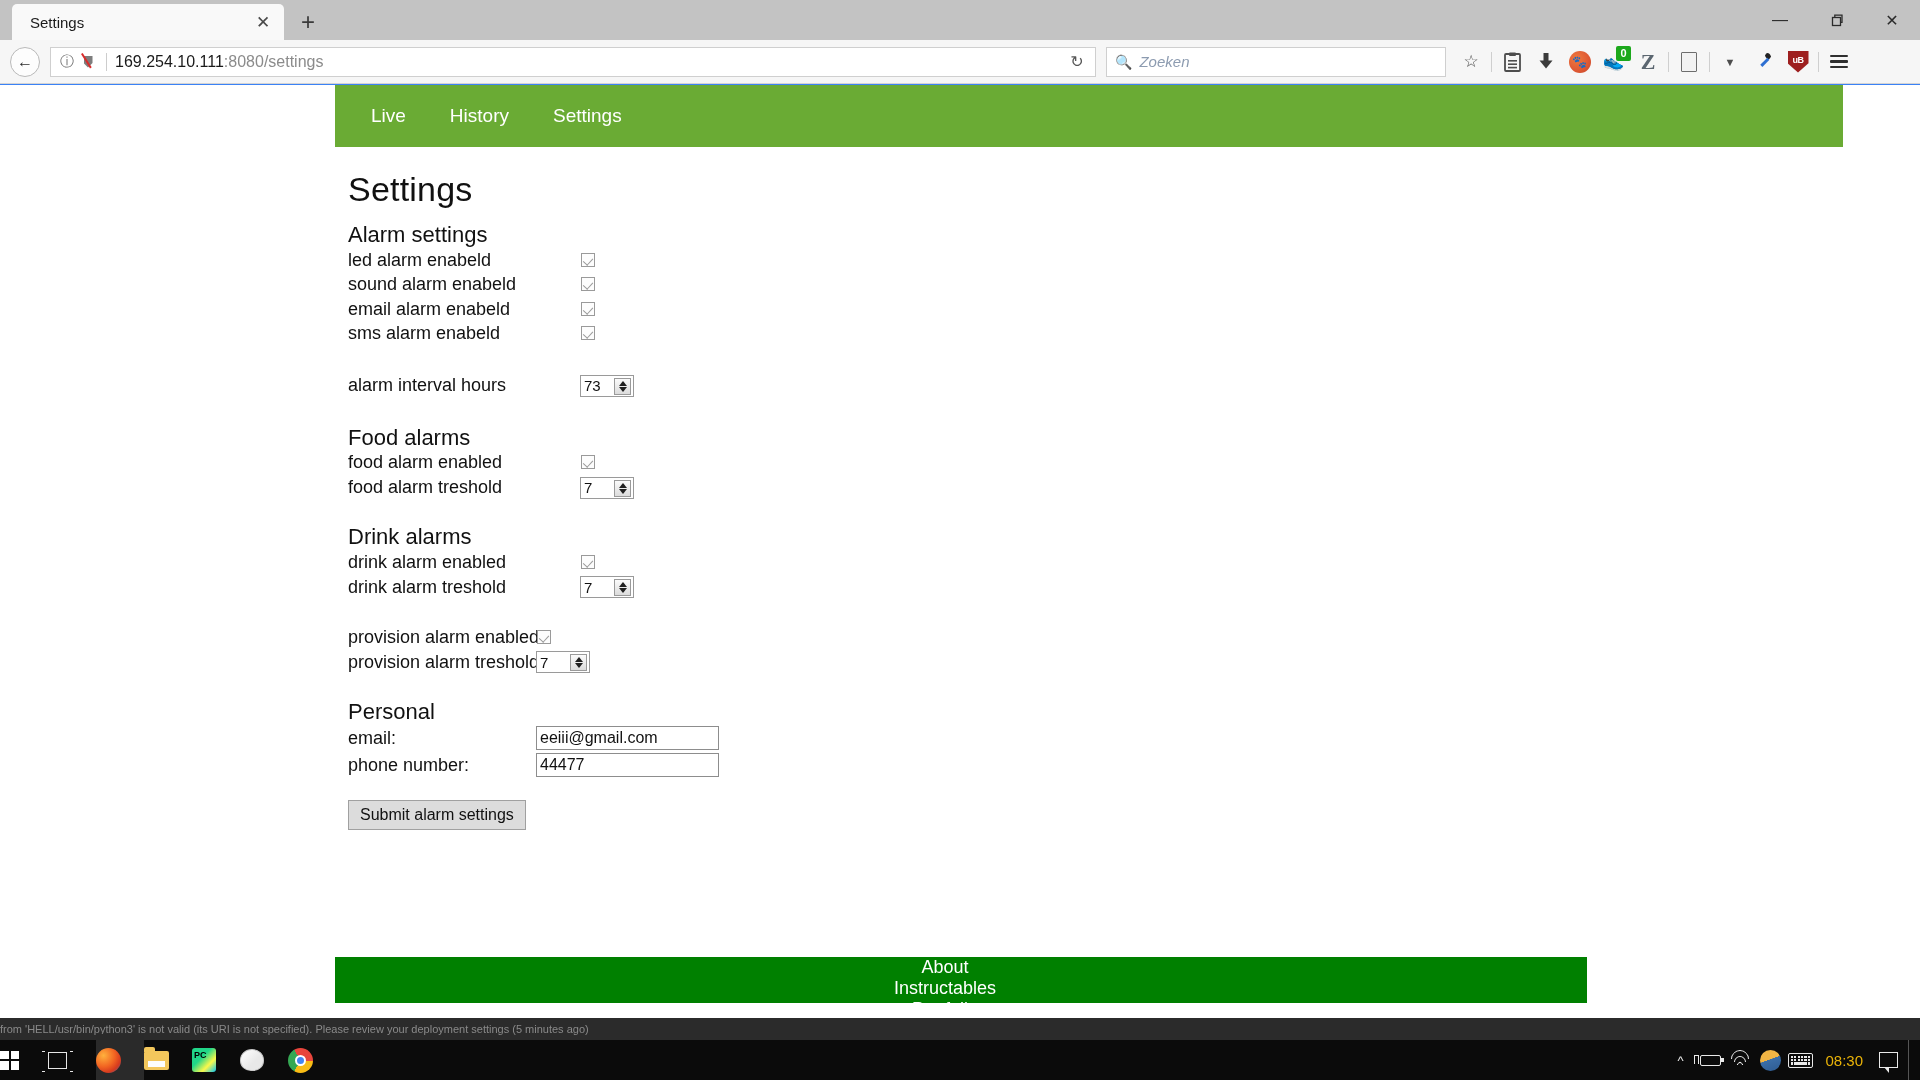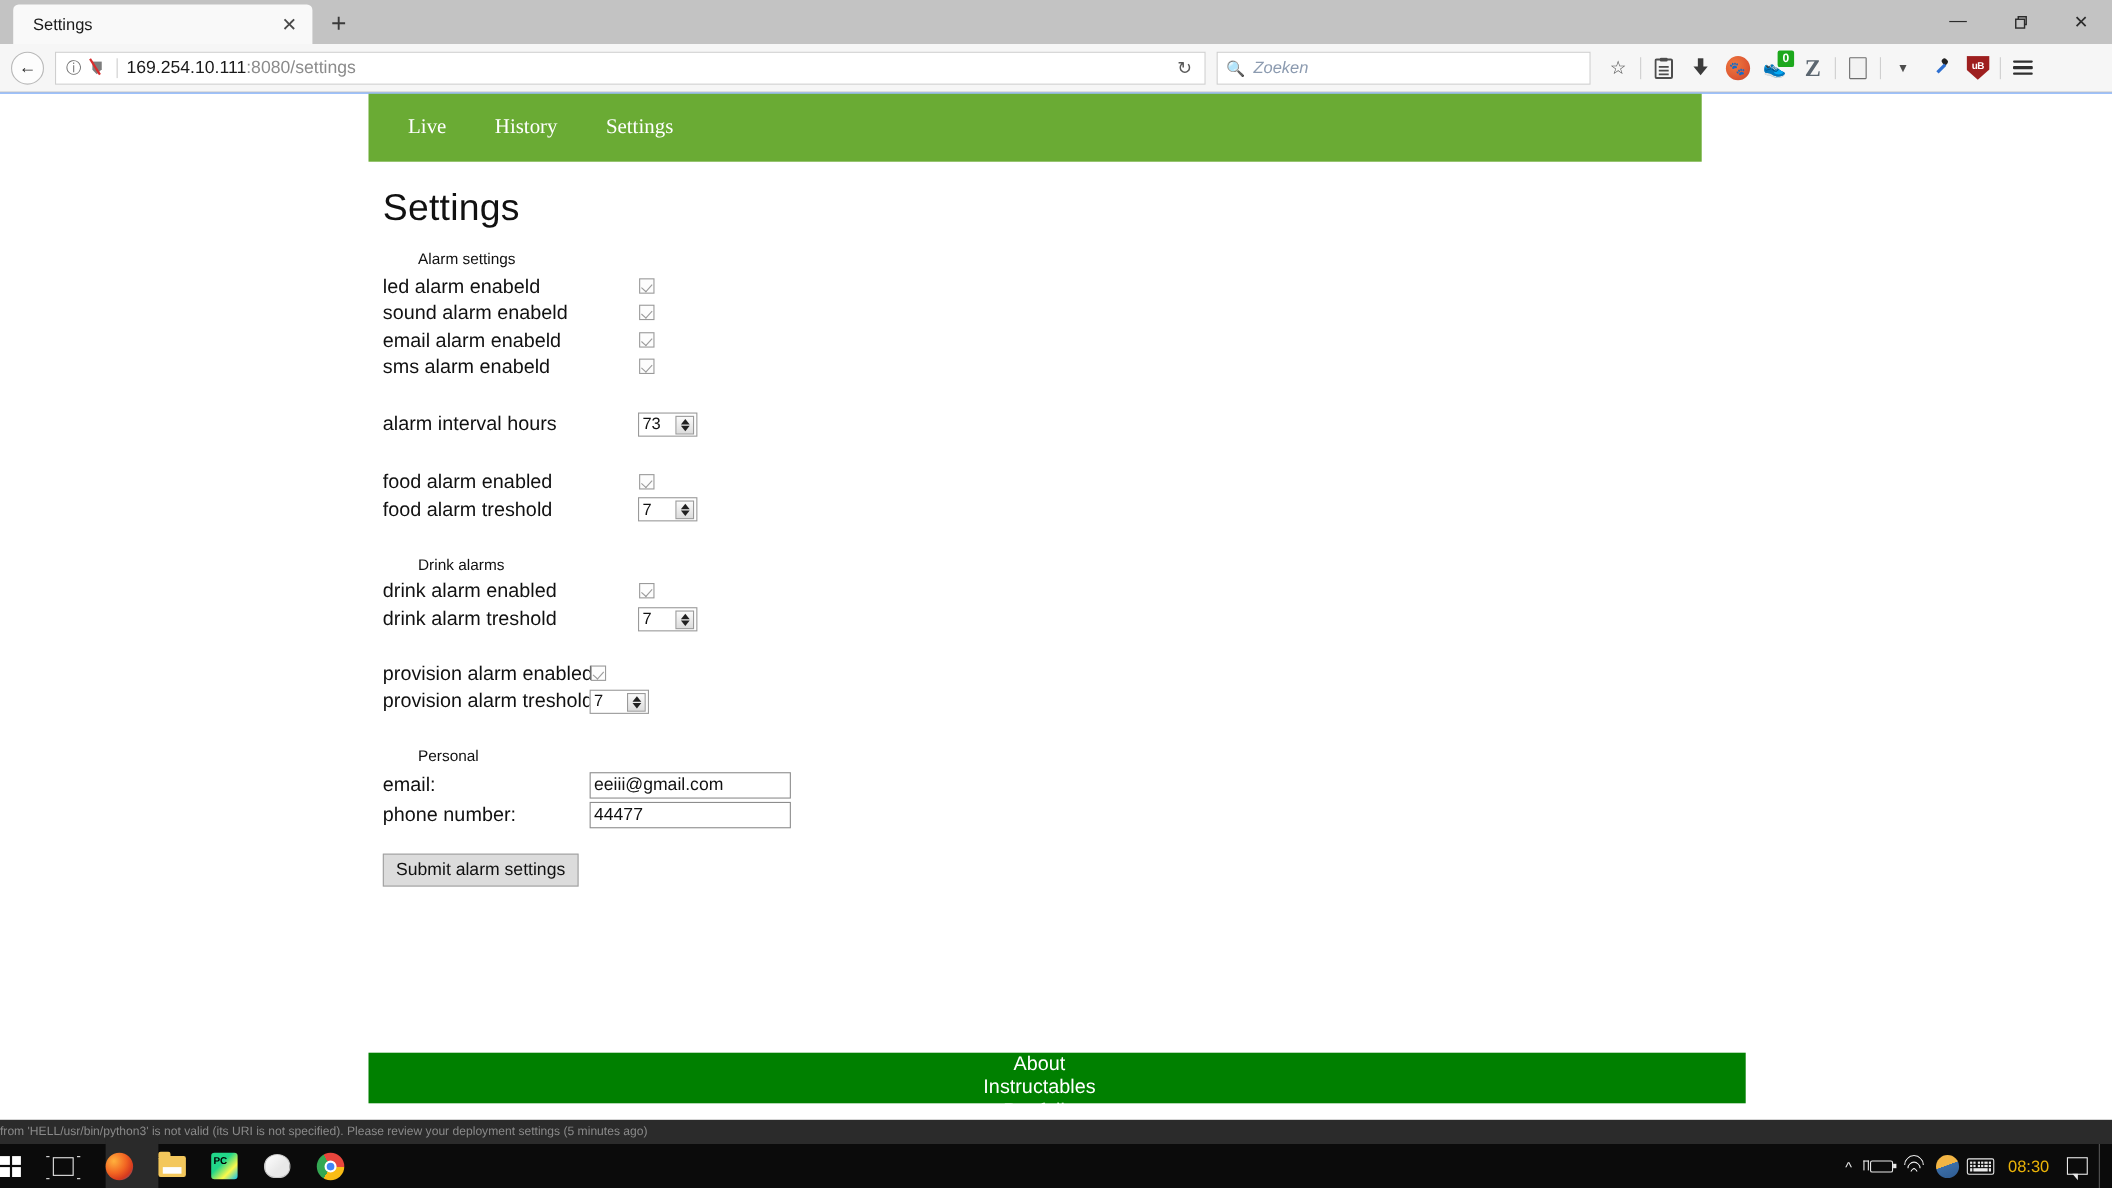--- a/index.html
+++ b/index.html
@@ -173,23 +173,23 @@
     background: #fff;
     overflow: hidden;
   }
   .page {
     position: relative;
     width: 1920px; height: 955px;
   }
 
   .sitenav {
     position: absolute; left: 335px; top: 0px;
-    width: 1212px; height: 62px;
+    width: 1508px; height: 62px;
     background: #6aab34;
-    display: flex; align-items: center; font-family: Liberation Serif, serif;
+    display: flex; align-items: center;
   }
   .sitenav a {
     color: #ffffff;
     font-size: 19px;
     text-decoration: none;
     padding: 0 22px;
     line-height: 62px;
   }
   .sitenav a:first-child { margin-left: 14px; }
 
@@ -200,24 +200,23 @@
   }
   h1.page-title {
     font-size: 34px;
     font-weight: normal;
     margin-bottom: 14px;
     letter-spacing: 0.2px;
   }
 
   .grp { margin-bottom: 0; }
   .grp-head {
-    font-size: 14px;
+    font-size: 22px;
     line-height: 24.5px;
     white-space: nowrap;
-    margin-left: 32px;
   }
   .row {
     display: flex;
     align-items: center;
     height: 24.5px;
   }
   .row .lbl {
     width: 232px;
     font-size: 18px;
     line-height: 24.5px;
@@ -608,20 +607,21 @@
                 <span class="dn"></span>
               </span>
             </span>
           </div>
         </div>
 
         <div class="spacer"></div>
 
         
         <div class="grp">
+          <div class="grp-head">Food alarms</div>
           <div class="row">
             <span class="lbl">food alarm enabled</span>
             <span class="cb"></span>
           </div>
           <div class="row" style="height:26px">
             <span class="lbl">food alarm treshold</span>
             <span class="spin">
               <span class="val">7</span>
               <span class="btns">
                 <span class="up"></span>

